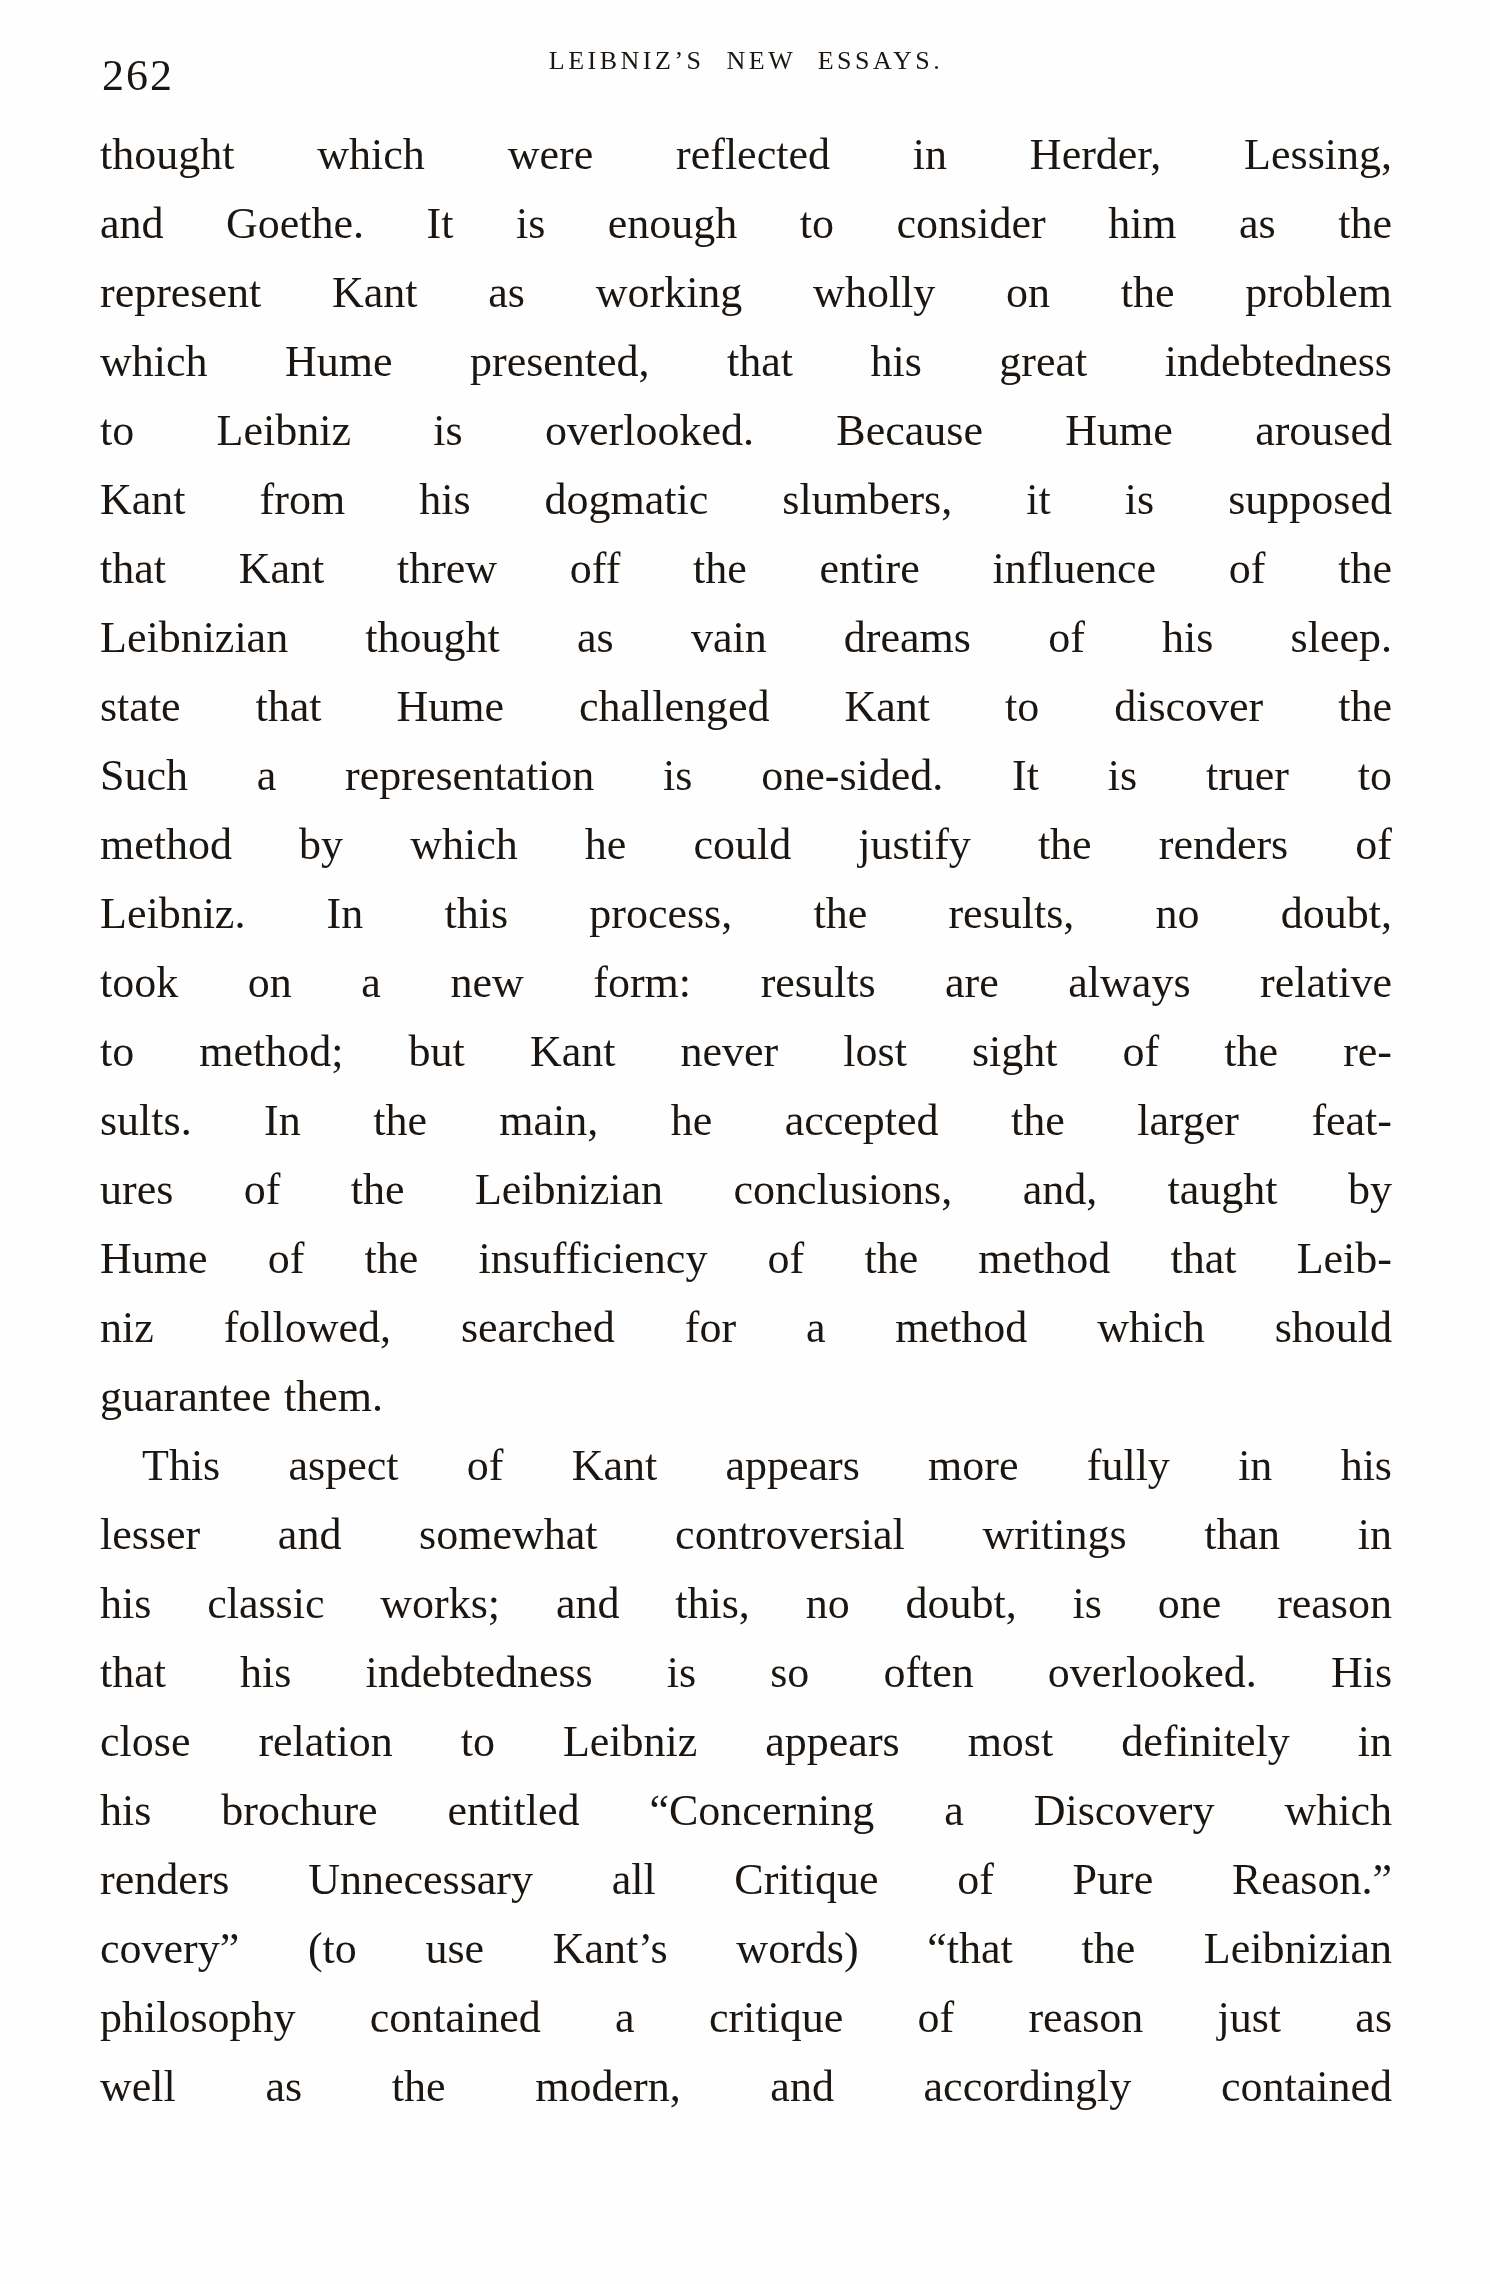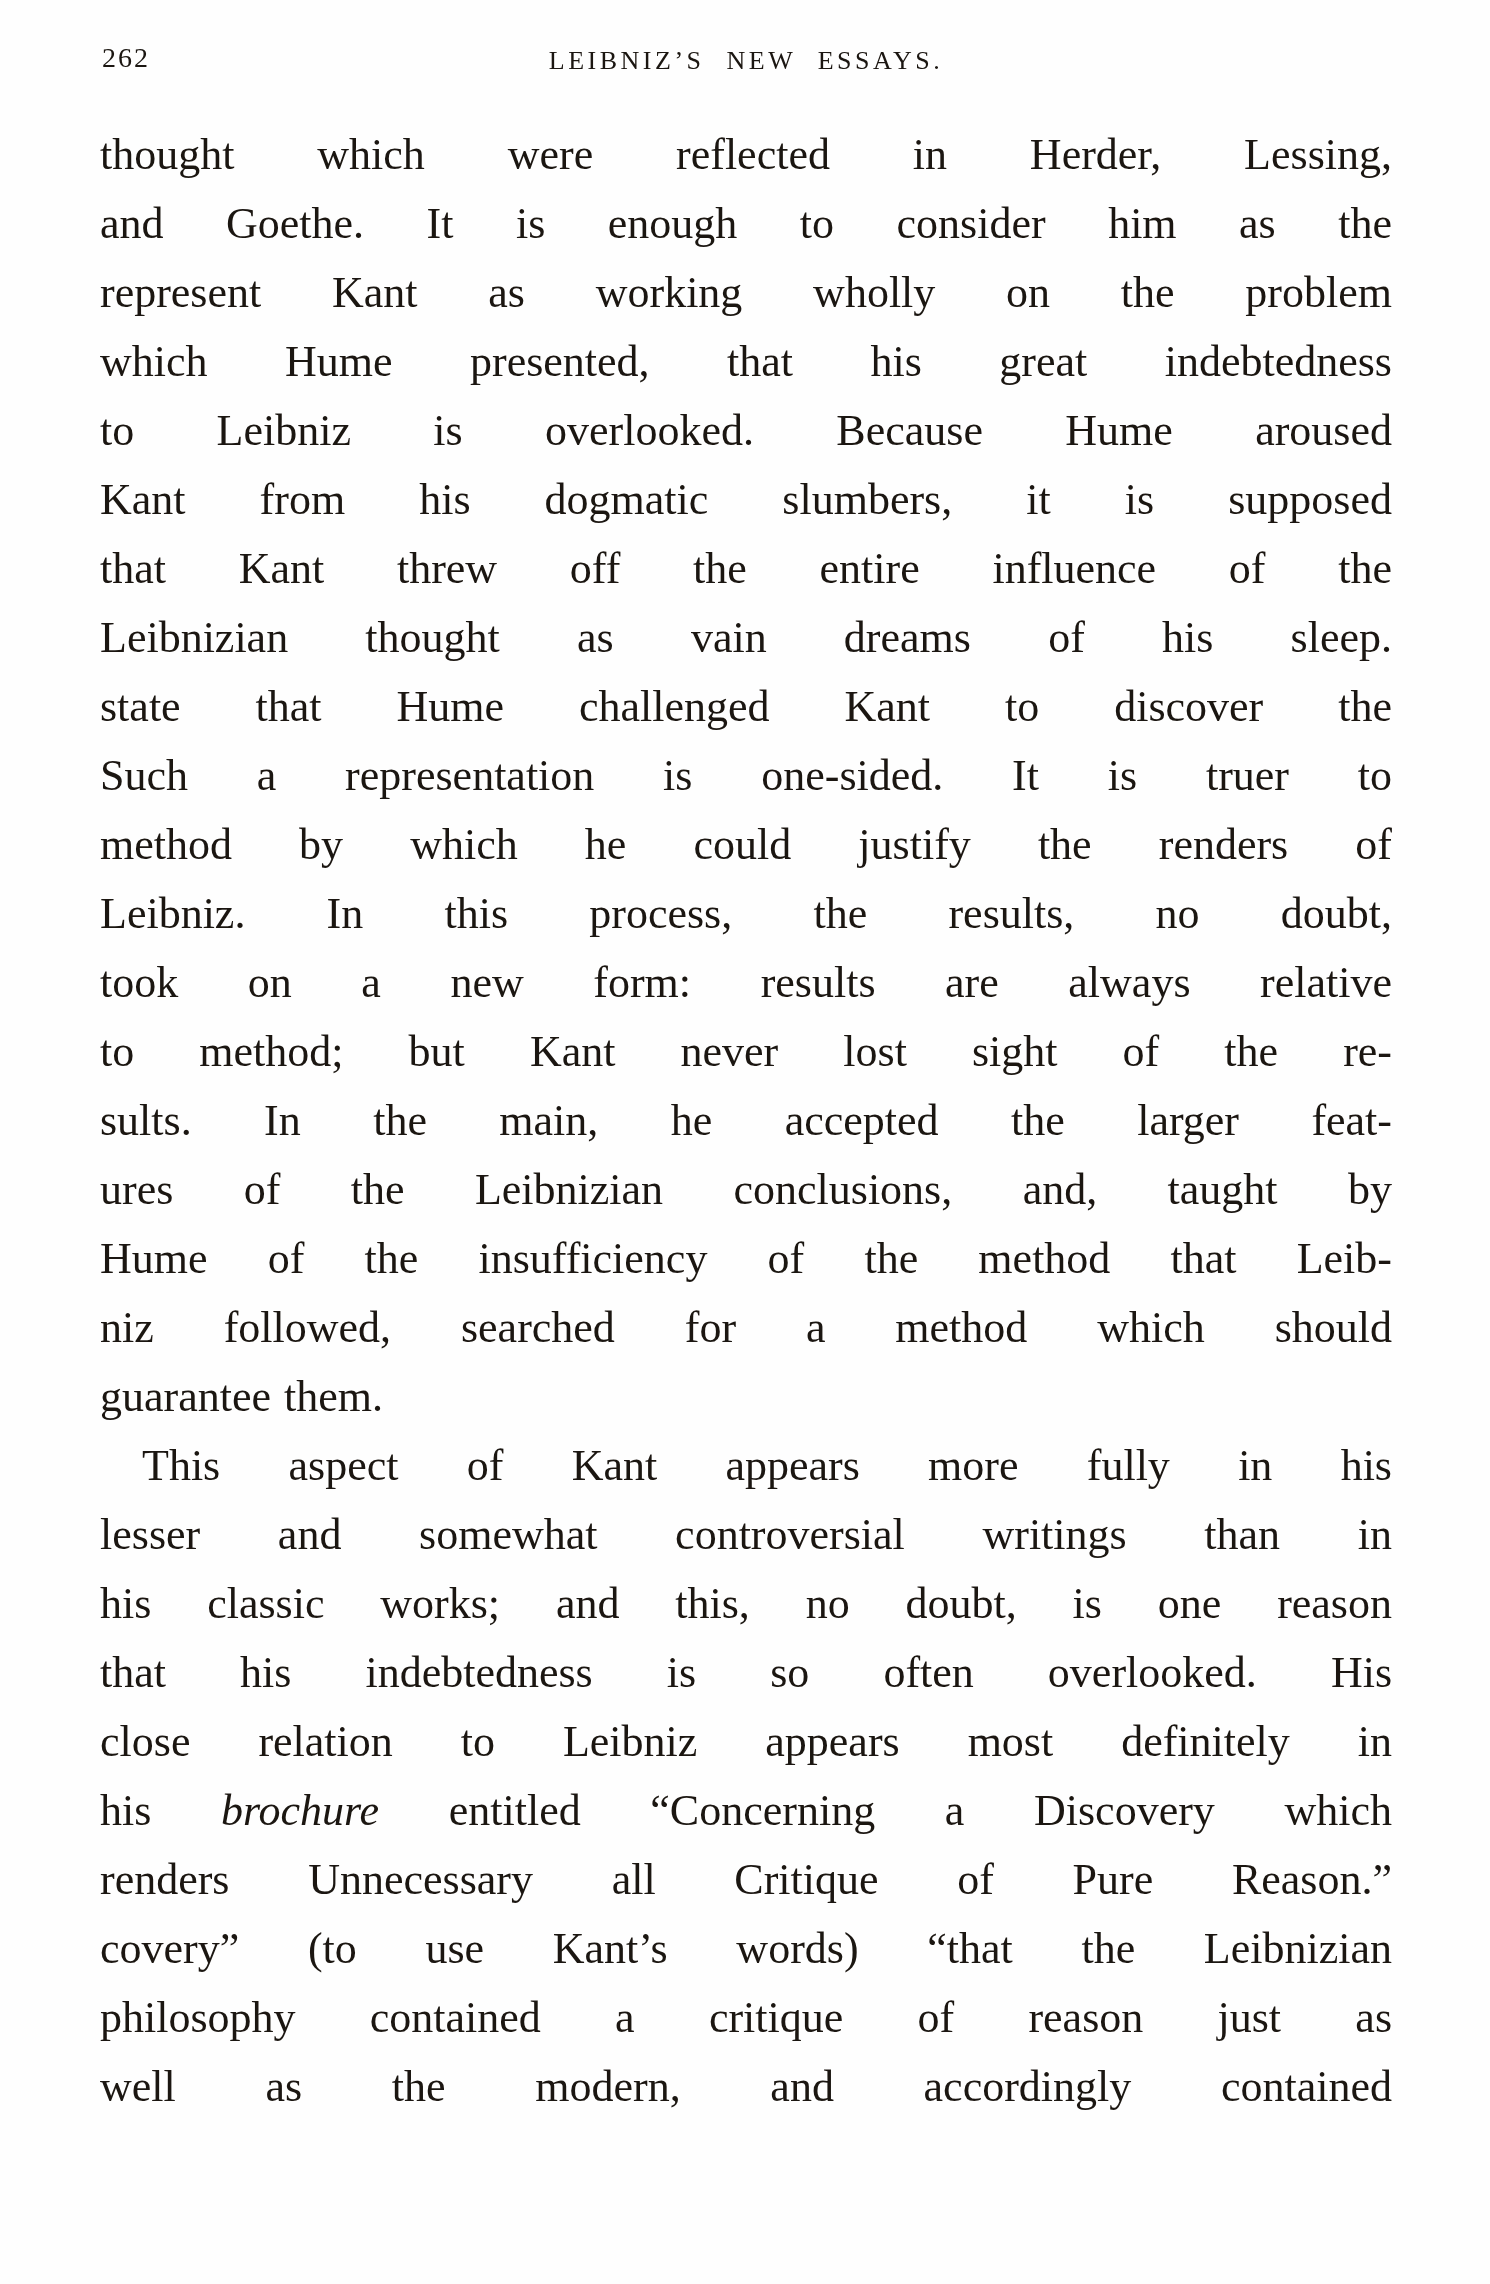--- a/index.html
+++ b/index.html
@@ -20,22 +20,22 @@
     padding: 42px 98px 0 100px;
   }
   .header {
     position: relative;
     height: 52px;
     margin-bottom: 26px;
   }
   .pagenum {
     position: absolute;
     left: 2px;
-    top: 0;
-    font-size: 28px;
+    top: 8px;
+    font-size: 44px;
     letter-spacing: 2px;
   }
   .runhead {
     display: block;
     text-align: center;
     font-size: 26px;
     letter-spacing: 3.5px;
     word-spacing: 12px;
     padding-top: 4px;
   }
@@ -51,21 +51,20 @@
     word-spacing: 2px;
   }
   .line.noJustify {
     text-align-last: left;
     -moz-text-align-last: left;
   }
   .line.indent {
     text-indent: 42px;
   }
   .italic {
-    font-style: italic;
   }
 </style>
 </head>
 <body>
 
 <div class="page">
   <div class="header">
     <span class="pagenum">262</span>
     <span class="runhead">LEIBNIZ’S NEW ESSAYS.</span>
   </div>

